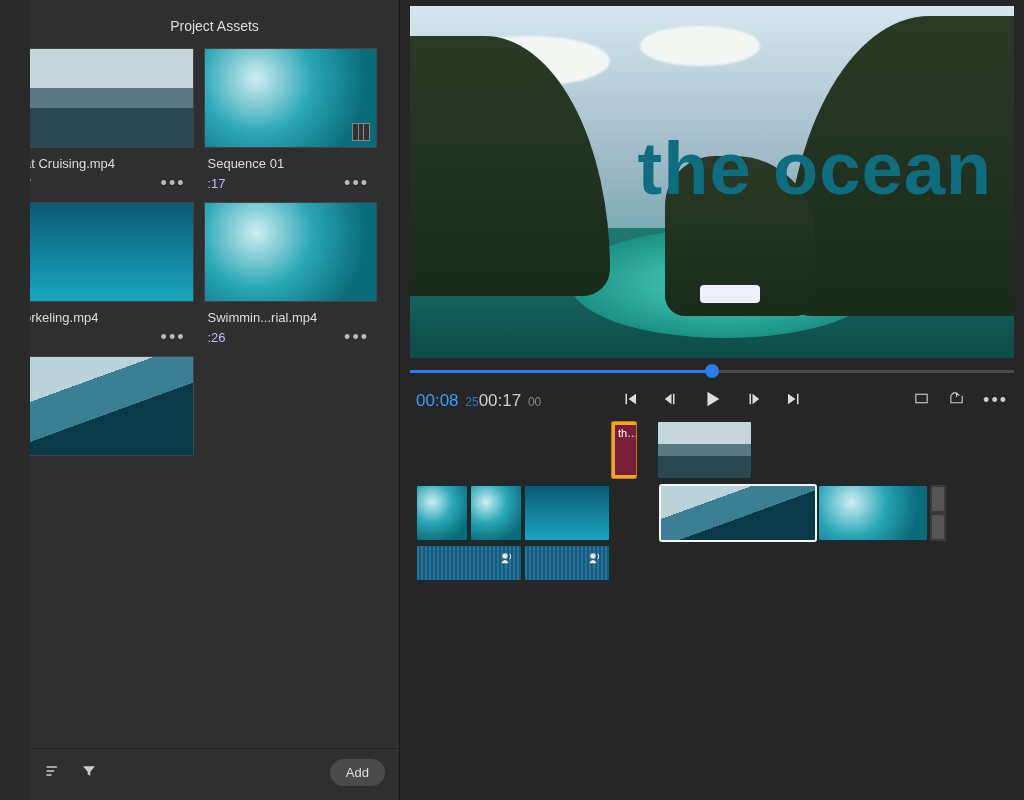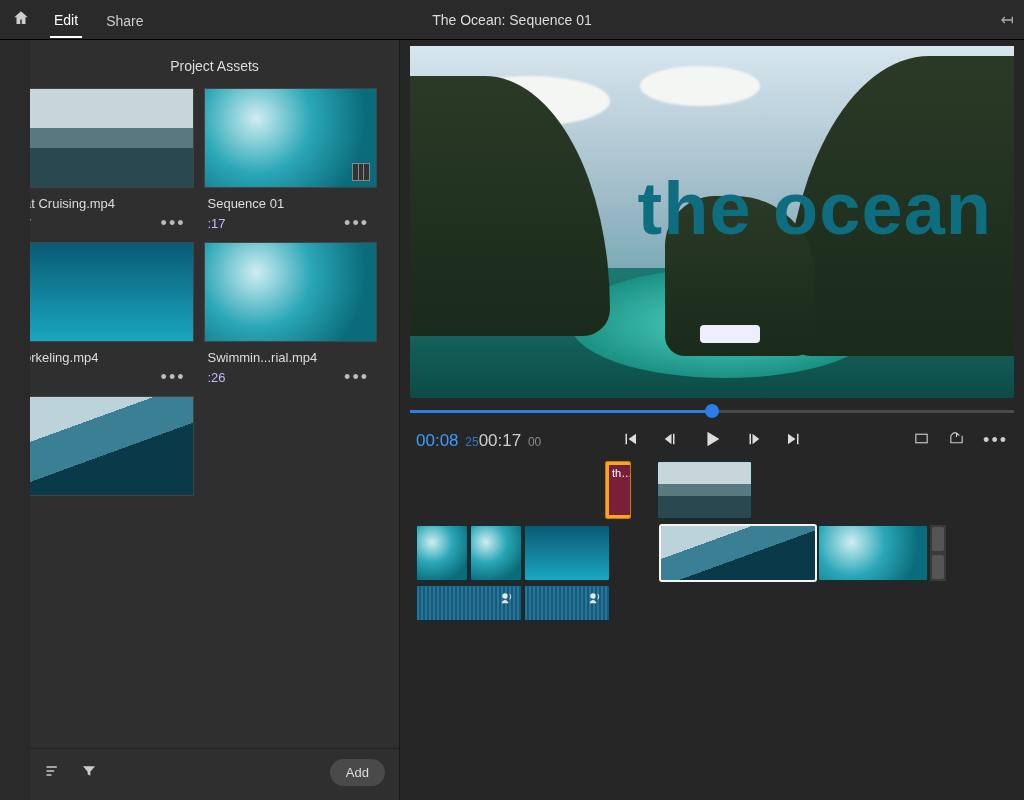--- a/index.html
+++ b/index.html
@@ -110,31 +110,20 @@
   .tx-ocean{background:linear-gradient(160deg,#bcd3da 0 30%,#3a7f94 30% 55%,#0a3a4a 55%);}
   .tx-aerial{background:radial-gradient(circle at 30% 30%,#cfeef2,#2aa7b7 40%,#0a6b7a 80%);}
   .tx-snorkel{background:linear-gradient(#0a5a74,#1aa6c0);}
   .tx-boat{background:linear-gradient(#c7d6db 0 40%,#5a7880 40% 60%,#2a4850 60%);}
 </style>
 </head>
 <body>
 
 <div class="app">
 
-  <div class="topbar">
-    <span class="home-icon">
-      <svg viewBox="0 0 24 24">
-          <path d="M12 3l9 8h-3v9h-5v-6H11v6H6v-9H3z"></path>
-        </svg>
-    </span>
-    <span class="tab active">Edit</span>
-    <span class="tab">Share</span>
-    <span class="title-center">The Ocean: Sequence 01</span>
-    <span class="back-arrow">↤</span>
-  </div>
 
   <div class="main">
 
     <div class="left">
       <div class="left-header">Project Assets</div>
 
       <div class="assets">
           <div class="assets-scroll">
         <div class="assets-grid">
 
@@ -263,21 +252,21 @@
                 <path d="M4 8v10h16V8M4 8l4-4h4m0 0v6m0-6l4 4"></path>
               </svg></span>
           <span class="dots">•••</span>
         </div>
       </div>
 
 
       <div class="timeline">
         <div class="track-area">
 
-          <div class="clip clip-title" style="left:189px; top:0; width:26px;">
+          <div class="clip clip-title" style="left:195px; top:0; width:26px;">
             <div class="bar"></div>
               <div class="txt">th…</div>
           </div>
           <div class="clip clip-vid tx-boat" style="left:241px; top:0; width:95px; height:58px;"></div>
 
           <div class="clip clip-vid tx-aerial" style="left:0; top:64px; width:52px; height:56px;"></div>
           <div class="clip clip-vid tx-aerial" style="left:54px; top:64px; width:52px; height:56px;"></div>
           <div class="clip clip-vid tx-snorkel" style="left:108px; top:64px; width:86px; height:56px;"></div>
           <div class="clip clip-vid tx-ocean sel" style="left:244px; top:64px; width:156px; height:56px;"></div>
           <div class="clip clip-vid tx-aerial" style="left:402px; top:64px; width:110px; height:56px;"></div>

